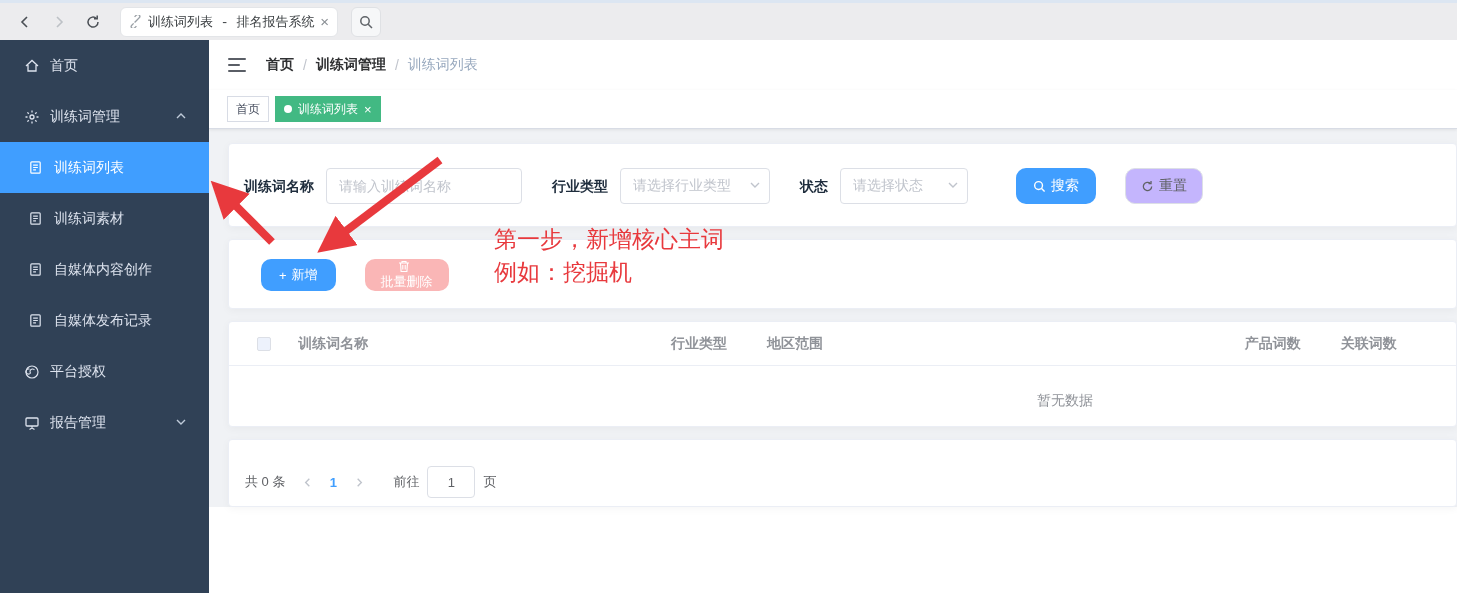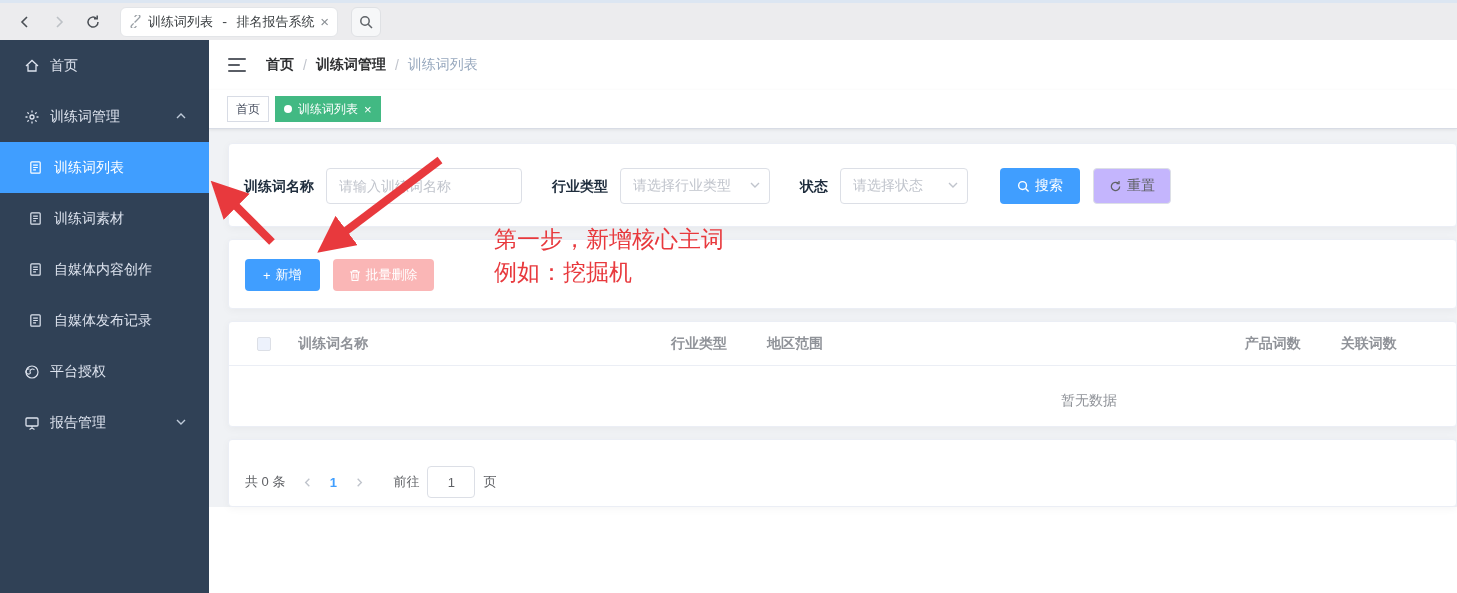--- a/index.html
+++ b/index.html
@@ -55,42 +55,42 @@
   
   .card.filter { height:84px; padding:24px 0 0 15px; display:flex; align-items:flex-start; }
   .f-label { font-size:14px; font-weight:bold; color:#1f2d3d; line-height:36px; margin-right:12px; }
   .f-input { width:196px; height:36px; border:1px solid #dcdfe6; border-radius:4px; padding:0 12px;
     font-size:14px; color:#606266; outline:none; }
   .f-input::placeholder { color:#c0c4cc; }
   .f-select { height:36px; border:1px solid #dcdfe6; border-radius:4px; padding:0 8px 0 12px;
     display:flex; align-items:center; justify-content:space-between; color:#c0c4cc; font-size:14px; cursor:pointer; }
   .sel-industry { width:150px; margin-right:30px;gap:14px; }
   .sel-status { width:128px; margin-right:32px; }
-  .btn { height:36px; border-radius:4px; font-size:14px; display:inline-flex; align-items:center;
-    justify-content:center; cursor:pointer; border:1px solid transparent; }
+  .btn { height:36px; border-radius:10px; font-size:14px; display:inline-flex; align-items:center;
+    justify-content:center; cursor:pointer; border:1px solid transparent;margin-left:16px; }
   .btn .bic { margin-right:5px; display:inline-flex; }
   .btn-primary { background:#409EFF; color:#fff; padding:0 16px; }
   .btn-plain { background:#c4b5fd; color:#606266; border-color:#dcdfe6; padding:0 15px; }
 
   
   .card.toolbar { height:70px; padding:19px 0 0 16px; display:flex; }
   .btn-sm { height:32px; font-size:13px; }
   .btn-add { padding:0 17px; margin-right:13px; }
-  .btn-del { background:#fab6b6; color:#fff; padding:0 15px; cursor:not-allowed; }
+  .btn-del { background:#fab6b6; color:#fff; padding:0 15px; cursor:not-allowed;flex-direction:column; }
 
   
   .card.table-card { height:106px; position:relative; }
   .thead { height:44px; display:flex; align-items:center; border-bottom:1px solid #ebeef5;
     font-size:14px; font-weight:bold; color:#909399; }
   .th { padding-left:0; }
   .th-check { width:72px; display:flex; justify-content:center; }
   .checkbox { width:14px; height:14px; border:1px solid #dcdfe6; border-radius:2px; background:#edf2fc; }
   .th-name { width:388px; } .th-industry { width:100px; } .th-region { width:497px; }
   .th-product { width:100px; } .th-related { width:120px; }
-  .empty-text { position:absolute; top:50px; left:860px; transform:translateX(-50%);
+  .empty-text { position:absolute; top:50px; left:836px; transform:translateX(-50%);
     font-size:14px; color:#909399; line-height:56px; }
 
   
   .card.pager { height:68px; padding:18px 0 0 16px; display:flex; align-items:center; font-size:13px; color:#606266; }
   .pg-total { margin-right:10px; }
   .pg-size { width:124px; height:32px; border:1px solid #dcdfe6; border-radius:4px; display:flex;
     align-items:center; justify-content:space-between; padding:0 8px 0 10px; color:#606266; cursor:pointer; margin-right:22px; }
   .pg-arrow { width:24px; height:32px; display:flex; align-items:center; justify-content:center; color:#c0c4cc; cursor:pointer; }
   .pg-num { width:28px; text-align:center; color:#409EFF; font-weight:bold; cursor:pointer; }
   .pg-goto { margin:0 8px 0 22px; }

